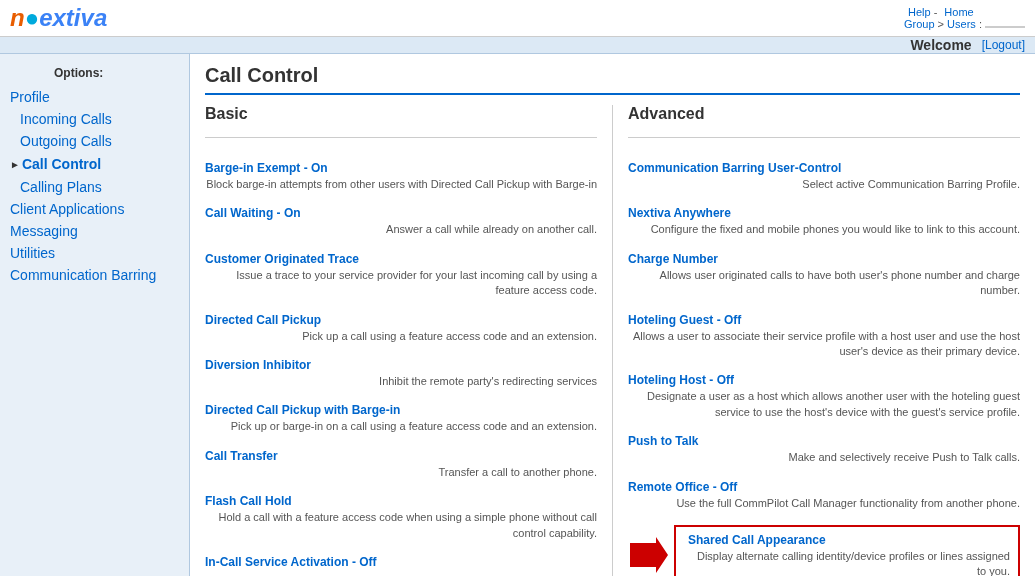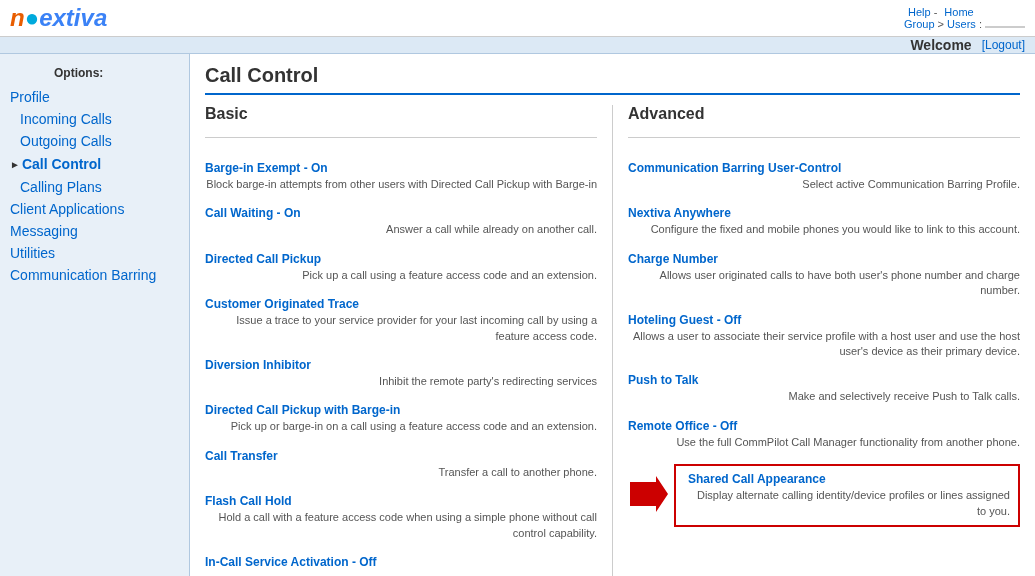--- a/index.html
+++ b/index.html
@@ -131,30 +131,30 @@
           <a href="#" class="feature-link">Barge-in Exempt - On</a>
           <div class="feature-desc">Block barge-in attempts from other users with Directed Call Pickup with Barge-in</div>
         </div>
 
         <div class="feature-item">
           <a href="#" class="feature-link">Call Waiting - On</a>
           <div class="feature-desc">Answer a call while already on another call.</div>
         </div>
 
         <div class="feature-item">
+          <a href="#" class="feature-link">Customer Originated Trace</a>
+          <div class="feature-desc">Issue a trace to your service provider for your last incoming call by using a feature access code.</div>
+        </div>
+
+        <div class="feature-item">
           <a href="#" class="feature-link">Directed Call Pickup</a>
           <div class="feature-desc">Pick up a call using a feature access code and an extension.</div>
         </div>
 
         <div class="feature-item">
-          <a href="#" class="feature-link">Customer Originated Trace</a>
-          <div class="feature-desc">Issue a trace to your service provider for your last incoming call by using a feature access code.</div>
-        </div>
-
-        <div class="feature-item">
           <a href="#" class="feature-link">Diversion Inhibitor</a>
           <div class="feature-desc">Inhibit the remote party's redirecting services</div>
         </div>
 
         <div class="feature-item">
           <a href="#" class="feature-link">Directed Call Pickup with Barge-in</a>
           <div class="feature-desc">Pick up or barge-in on a call using a feature access code and an extension.</div>
         </div>
 
         <div class="feature-item">
@@ -188,20 +188,24 @@
         <div class="feature-item">
           <a href="#" class="feature-link">Charge Number</a>
           <div class="feature-desc">Allows user originated calls to have both user's phone number and charge number.</div>
         </div>
 
         <div class="feature-item">
           <a href="#" class="feature-link">Hoteling Guest - Off</a>
           <div class="feature-desc">Allows a user to associate their service profile with a host user and use the host user's device as their primary device.</div>
         </div>
 
+        <div class="feature-item">
+          <a href="#" class="feature-link">Hoteling Host - Off</a>
+          <div class="feature-desc">Designate a user as a host which allows another user with the hoteling guest service to use the host's device with the guest's service profile.</div>
+        </div>
 
         <div class="feature-item">
           <a href="#" class="feature-link">Push to Talk</a>
           <div class="feature-desc">Make and selectively receive Push to Talk calls.</div>
         </div>
 
         <div class="feature-item">
           <a href="#" class="feature-link">Remote Office - Off</a>
           <div class="feature-desc">Use the full CommPilot Call Manager functionality from another phone.</div>
         </div>

